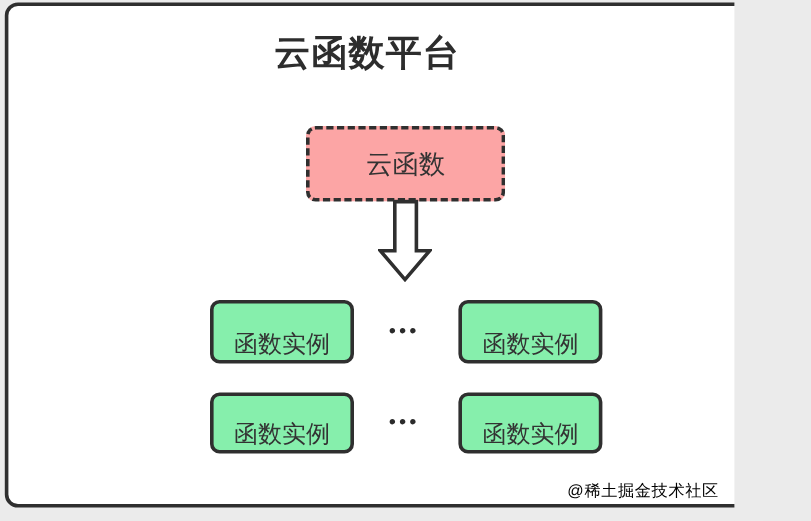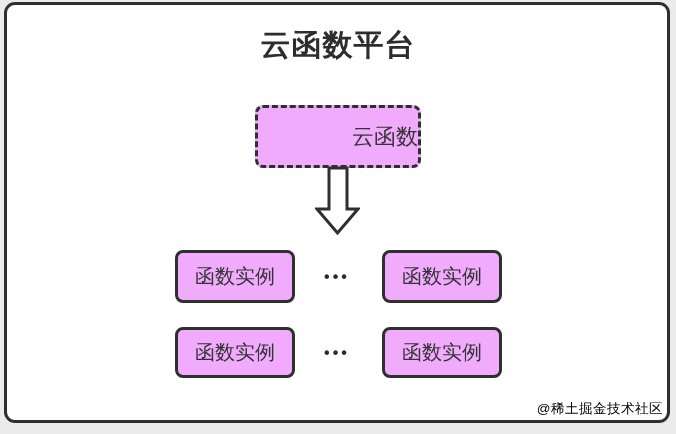--- a/index.html
+++ b/index.html
@@ -3,21 +3,21 @@
 <meta charset="utf-8">
 <style>
   html, body {
     margin: 0;
     padding: 0;
     background: #ebebeb;
     font-family: "Liberation Sans", "DejaVu Sans", sans-serif;
   }
   .stage {
     position: relative;
-    width: 676px;
+    width: 612px;
     height: 434px;
     background: #ebebeb;
     overflow: hidden;
   }
   .card {
     position: absolute;
     left: 4px;
     top: 2px;
     width: 666px;
     height: 421px;
@@ -40,46 +40,46 @@
   }
   .dashed-box {
     position: absolute;
     left: 255px;
     top: 105px;
     width: 166px;
     height: 63px;
     box-sizing: border-box;
     border: 3px dashed #2f2f2f;
     border-radius: 8px;
-    background: #f0abfc;
+    background: #fca5a5;
     display: flex;
     align-items: center;
-    justify-content: flex-end;
+    justify-content: center;
   }
   .dashed-box span {
     font-size: 22px;
     color: #333333;
   }
   .arrow-svg {
     position: absolute;
     left: 315px;
     top: 166px;
     width: 45px;
     height: 70px;
   }
   .inst-box {
     position: absolute;
     width: 120px;
     height: 53px;
     box-sizing: border-box;
     border: 3px solid #2f2f2f;
     border-radius: 8px;
-    background: #f0abfc;
+    background: #86efac;
     display: flex;
-    align-items: center;
+    align-items: flex-end;
     justify-content: center;
   }
   .inst-box span {
     font-size: 20px;
     color: #333333;
   }
   .box-r1-left  { left: 175px; top: 250px; }
   .box-r1-right { left: 382px; top: 250px; }
   .box-r2-left  { left: 175px; top: 327px; height: 51px; }
   .box-r2-right { left: 382px; top: 327px; height: 51px; }

